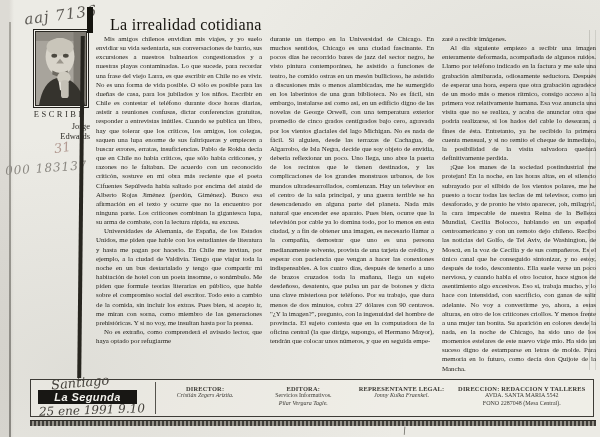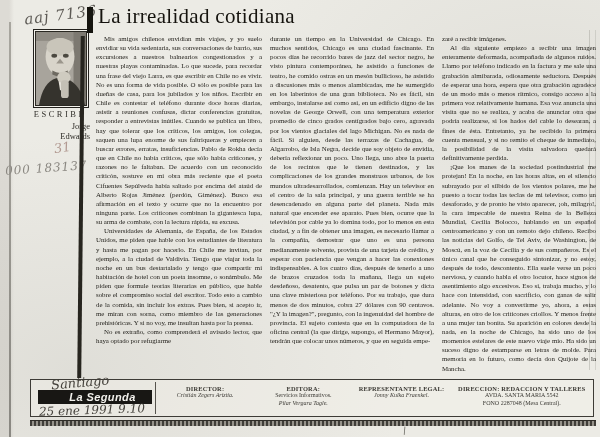--- a/index.html
+++ b/index.html
@@ -43,22 +43,22 @@
   }
   .author{
     position:absolute;left:38px;top:122px;width:52px;text-align:right;
     font-size:8.5px;line-height:9.5px;color:#2f2d28;
   }
 
   
   .title-bar{position:absolute;left:87px;top:7px;width:6px;height:26px;background:#15140f;}
   .col-rule{position:absolute;left:79px;top:36px;width:3.5px;height:342px;background:#27251f;transform:rotate(0.6deg);}
   h1.title{
-    position:absolute;left:98px;top:4px;margin:0;
-    font-size:21px;font-weight:400;letter-spacing:.3px;color:#15130e;
+    position:absolute;left:98px;top:4px;margin:12px;
+    font-size:16px;font-weight:400;letter-spacing:.3px;color:#15130e;
     font-family:"Liberation Serif",serif;white-space:nowrap;
   }
 
   
   .col{
     position:absolute;top:34px;height:345px;overflow:hidden;
     font-size:6.9px;line-height:9.15px;text-align:justify;color:#25231e;
     letter-spacing:-0.05px;
   }
   .col p{margin:0;text-indent:8px;}
@@ -72,21 +72,21 @@
     position:absolute;left:30px;top:379px;width:564px;height:38px;
     border:1.5px solid #3d3b36;box-sizing:border-box;background:rgba(244,242,236,.4);
     display:flex;align-items:stretch;
   }
   .mast{position:relative;width:124px;flex:none;}
   .hw-city{left:20px;top:-5px;font-size:13px;color:#45423c;transform:rotate(-5deg);}
   .logo{
     position:absolute;left:7px;top:10px;width:99px;height:14px;
     background:#181714;color:#f2f1ec;
     font-family:"Liberation Sans",sans-serif;font-weight:700;font-style:italic;
-    font-size:11px;line-height:14px;text-align:center;letter-spacing:.4px;padding-left:15px;
+    font-size:11px;line-height:14px;text-align:center;letter-spacing:.4px;
   }
   .hw-date{left:8px;top:23px;font-size:12px;color:#44413b;transform:rotate(-2deg);}
   .fdiv{width:1px;background:#55534d;margin:2px 0;flex:none;}
   .fsec{
     flex:1;text-align:center;padding-top:5px;
     font-size:6px;line-height:7.3px;color:#3b3934;
   }
   .fsec .flabel{font-weight:700;font-size:6.4px;letter-spacing:.2px;}
   .fsec .fname{font-style:italic;}
   .fsec.addr{flex:1.45;}

